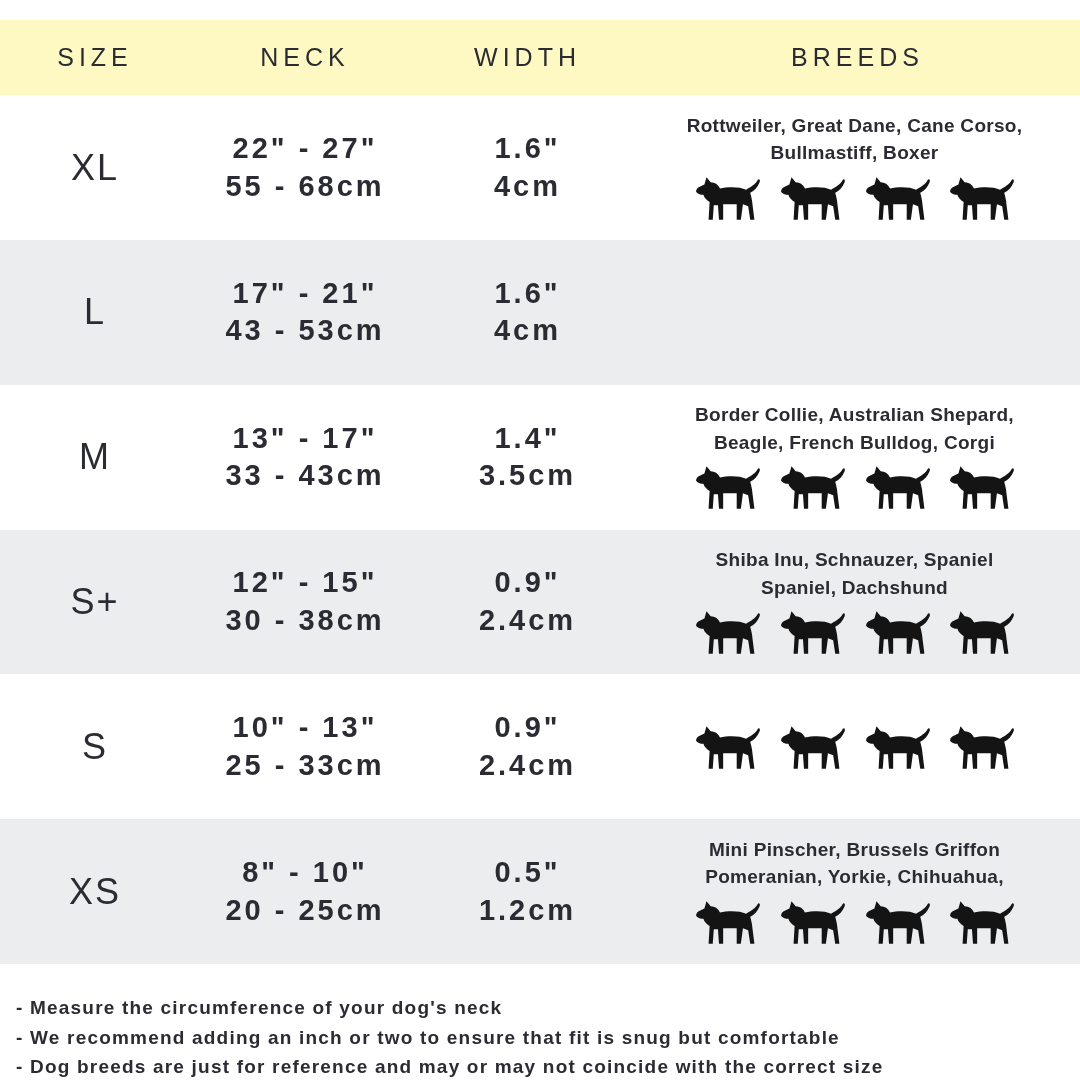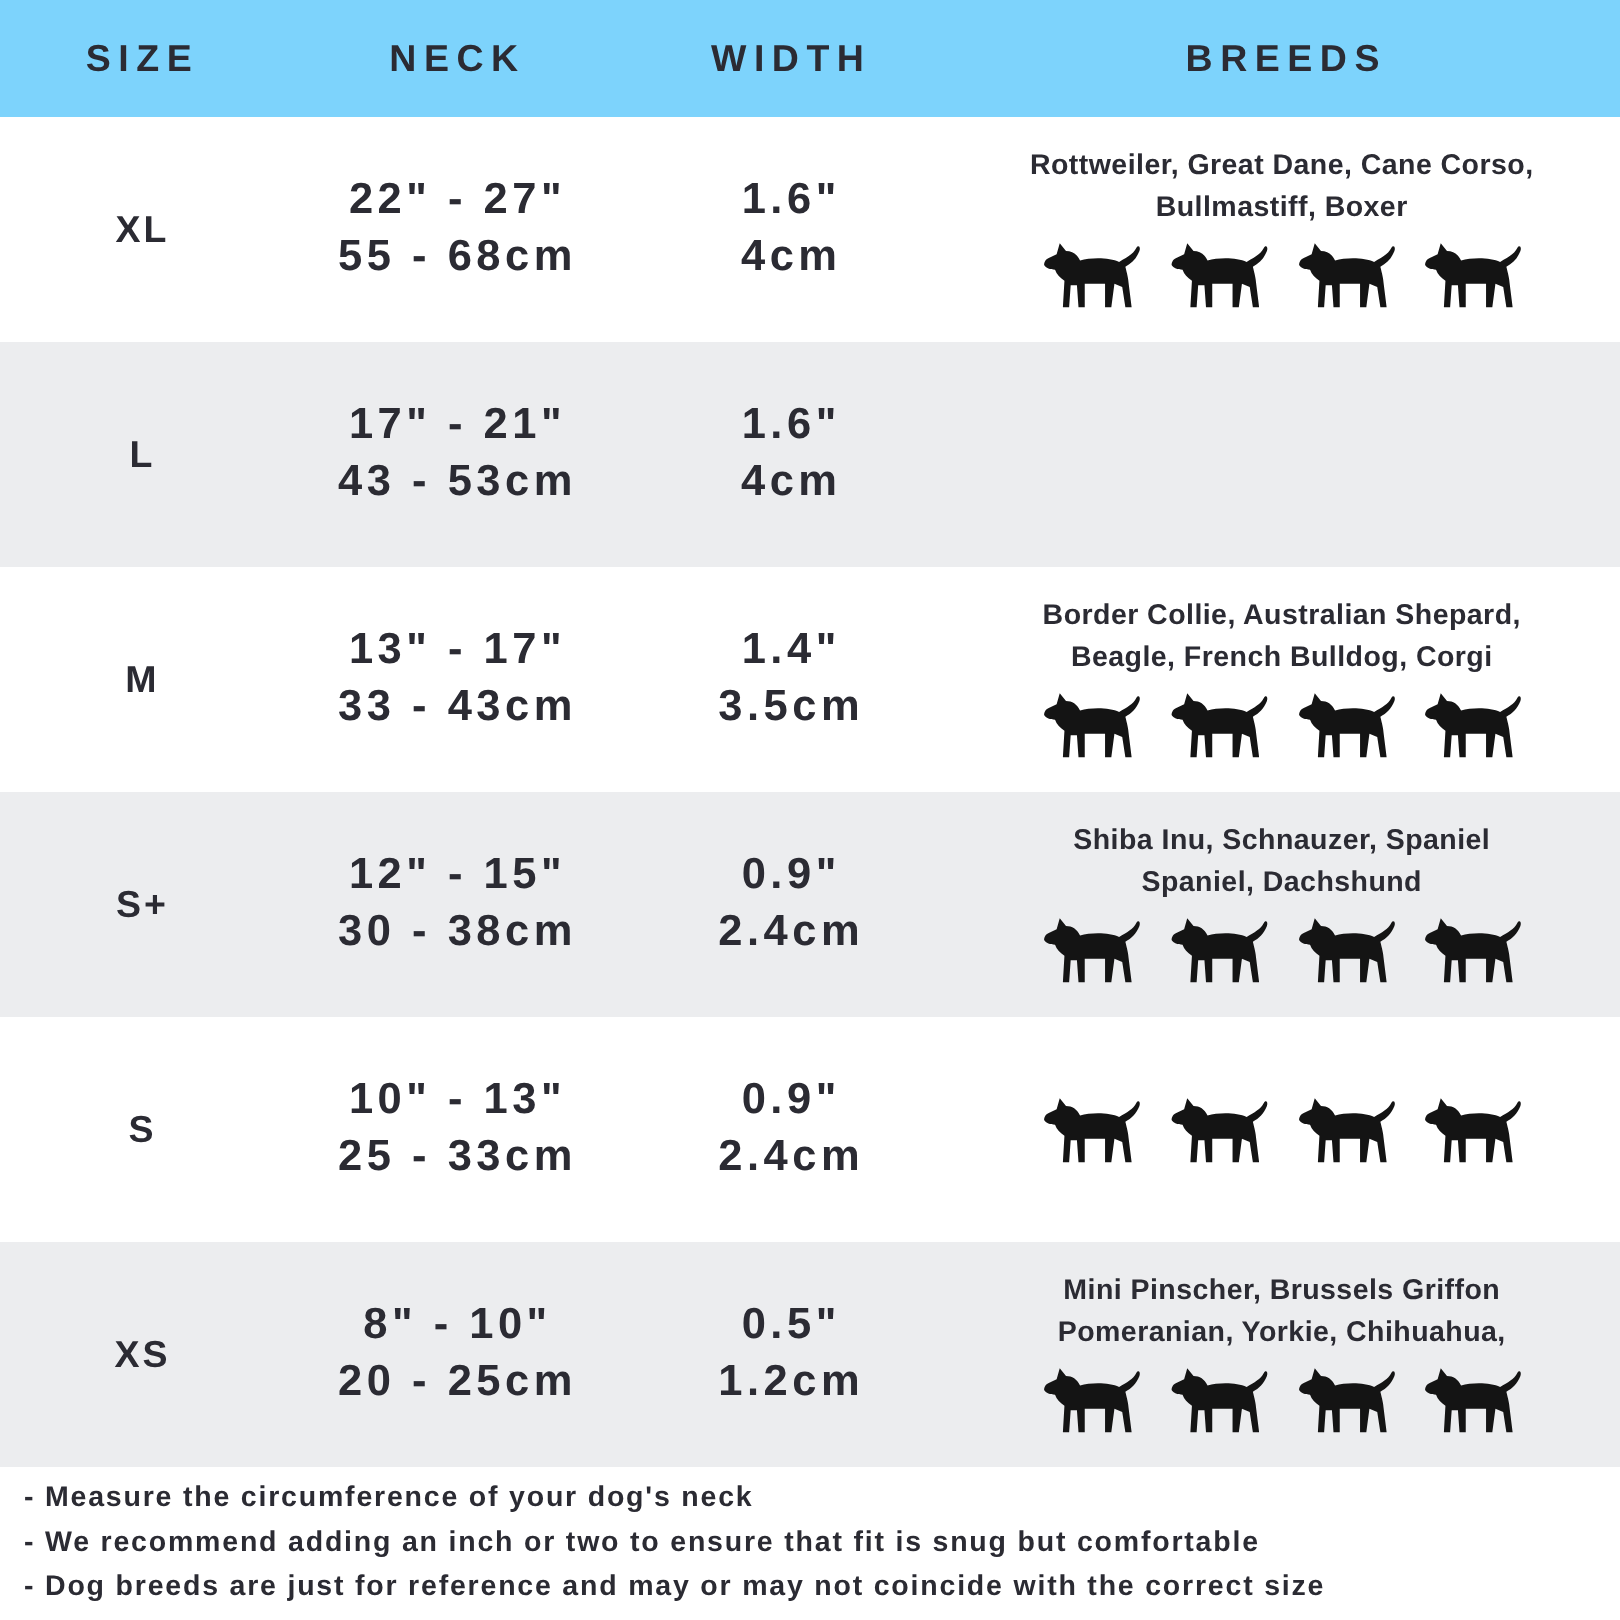--- a/index.html
+++ b/index.html
@@ -11,49 +11,49 @@
     -webkit-font-smoothing:antialiased;
   }
   .sheet{width:1080px;height:1080px;display:flex;flex-direction:column;}
   .grid-row{
     display:grid;
     grid-template-columns:190px 230px 215px 1fr;
     align-items:center;
   }
   .header-row{
     height:78px;
-    background:#7dd3fc;
-    font-size:25px;font-weight:700;letter-spacing:5px;
+    background:#fef9c3;
+    font-size:25px;font-weight:400;letter-spacing:5px;margin-top:20px;
   }
   .header-cell{text-align:center;}
   .data-row{height:150px;background:#ffffff;}
   .data-row.alt{background:#ecedef;}
   .cell{text-align:center;}
-  .size-cell{font-size:25px;font-weight:700;letter-spacing:2px;}
+  .size-cell{font-size:36px;font-weight:400;letter-spacing:2px;}
   .measure-line{
     font-size:29px;font-weight:700;letter-spacing:3px;
     line-height:1.3;white-space:nowrap;
   }
   .breeds-cell{
     display:flex;flex-direction:column;align-items:center;justify-content:center;
     gap:5px;padding-right:6px;
   }
   .breeds-text{
     font-size:19px;font-weight:700;letter-spacing:0.3px;
     line-height:1.45;text-align:center;white-space:nowrap;
   }
   .dogs{
     display:flex;align-items:flex-end;justify-content:center;
     gap:18px;margin-top:2px;
   }
   .dog-icon{height:50px;width:auto;display:block;}
   .dog-icon path{fill:#141414;}
   .notes{
     flex:1;
-    padding:8px 0 0 16px;
+    padding:31px 0 0 16px;
     display:flex;flex-direction:column;gap:4px;
   }
   .note-line{
     font-size:19px;font-weight:700;letter-spacing:1.2px;
     line-height:1.35;white-space:nowrap;
   }
 </style>
 </head>
 <body>
 

